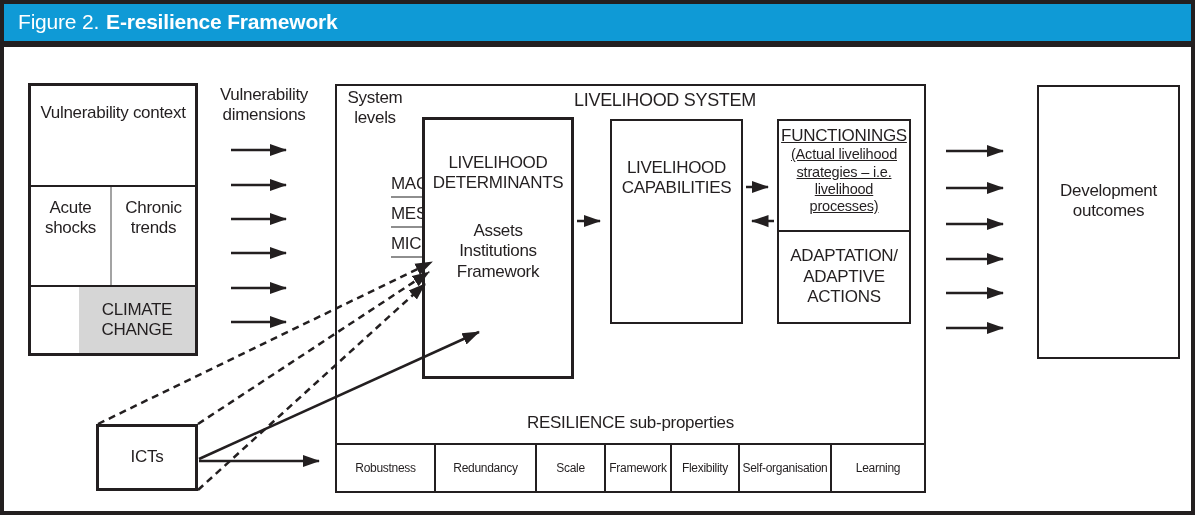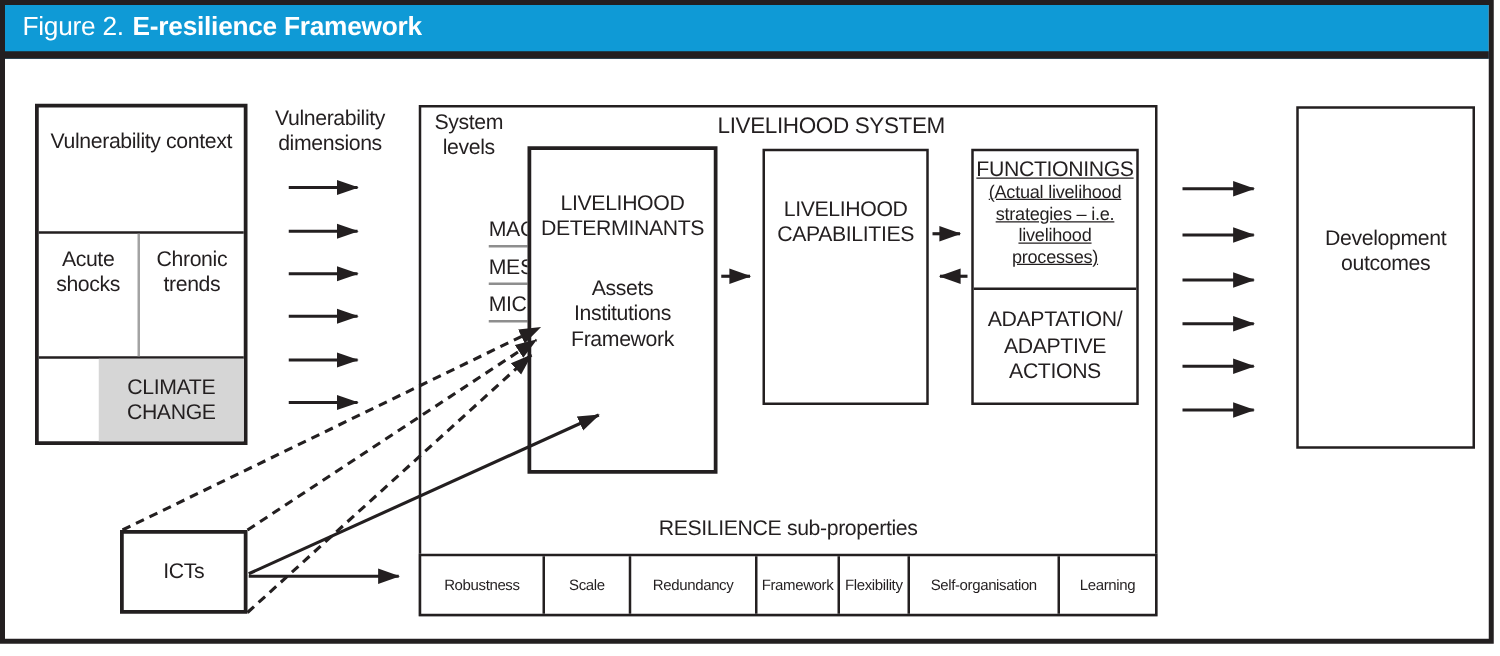--- a/index.html
+++ b/index.html
@@ -54,21 +54,21 @@
   .func-box { left:777px; top:119px; width:134px; height:205px; display:flex; flex-direction:column; }
   .func-top { height:111px; border-bottom:2px solid #231f20; padding-top:5px;text-decoration:underline; }
   .func-sub { font-size:14.5px; line-height:1.18; letter-spacing:-0.2px; }
   .adapt { flex:1; display:flex; align-items:center; justify-content:center; padding:0 10px; }
 
   .res-label { left:335px; top:413px; width:591px; }
   .res-row { left:335px; top:443px; width:591px; height:50px; display:flex; }
   .res-cell { border-right:2px solid #231f20; display:flex; align-items:center;
               justify-content:center; text-align:center; font-size:12px; line-height:1.02; }
   .res-cell:last-child { border-right:none; }
-  .w1{width:99px}.w2{width:69px}.w3{width:101px}.w4{width:66px}.w5{width:56px}.w6{width:120px}.w7{flex:1}
+  .w1{width:99px}.w2{width:69px}.w3{width:101px}.w4{width:66px}.w5{width:68px}.w6{width:92px}.w7{flex:1}
 
   .out-box { left:1037px; top:85px; width:143px; height:274px; display:flex;
              align-items:center; justify-content:center; padding-bottom:42px; }
   .icts-box { left:96px; top:424px; width:102px; height:67px; display:flex;
               align-items:center; justify-content:center; }
 
   svg.lines { position:absolute; left:0; top:0; z-index:30; pointer-events:none; }
 </style>
 </head>
 <body>
@@ -116,22 +116,22 @@
     <div class="func-top ctr">
       <div class="t17">FUNCTIONINGS</div>
       <div class="func-sub">(Actual livelihood strategies – i.e. livelihood processes)</div>
     </div>
     <div class="adapt ctr t17">ADAPTATION/ ADAPTIVE ACTIONS</div>
   </div>
 
   <div class="abs res-label ctr t17">RESILIENCE sub-properties</div>
   <div class="abs box res-row">
     <div class="res-cell w1">Robustness</div>
+    <div class="res-cell w3">Redundancy</div>
     <div class="res-cell w2">Scale</div>
-    <div class="res-cell w3">Redundancy</div>
     <div class="res-cell w4">Framework</div>
     <div class="res-cell w5">Flexibility</div>
     <div class="res-cell w6">Self-organisation</div>
     <div class="res-cell w7">Learning</div>
   </div>
 
   <div class="abs box out-box ctr t17">Development outcomes</div>
 
   <div class="abs box thick icts-box ctr t17">ICTs</div>
 

